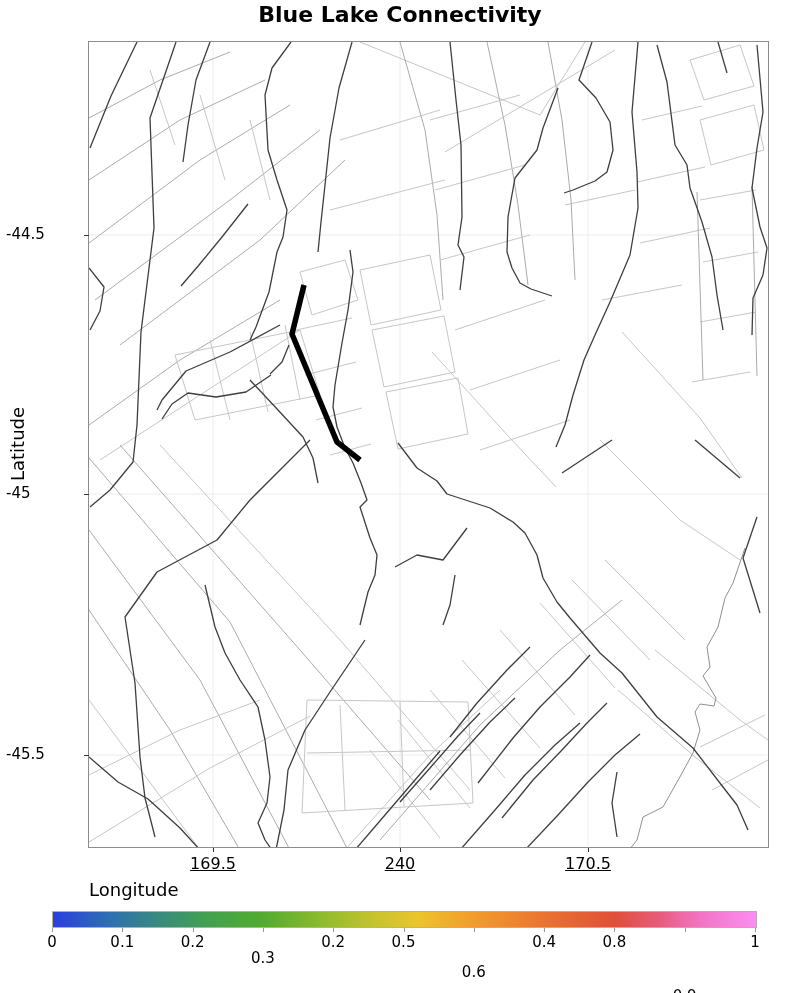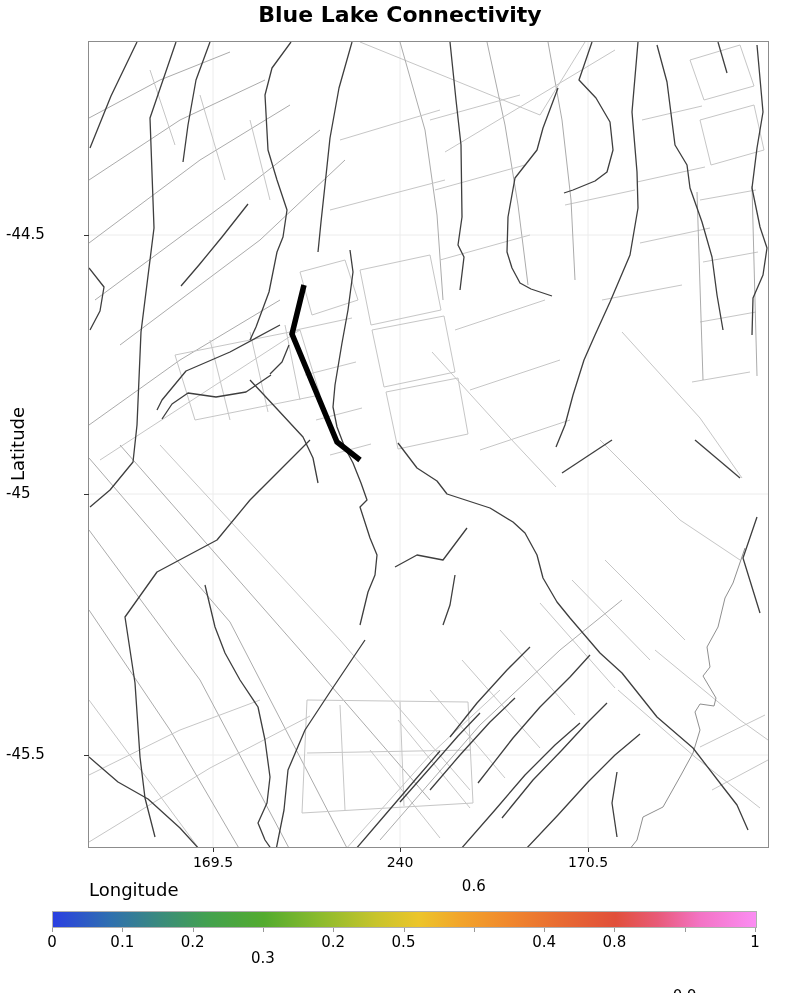--- a/index.html
+++ b/index.html
@@ -25,21 +25,21 @@
   .ylab{
     position:absolute; top:444px; left:17px; transform:translate(-50%,-50%) rotate(-90deg);
     font-size:18px; white-space:nowrap;
   }
   .xlab{
     position:absolute; top:879px; left:89px; width:679px; font-size:18px;
   }
   .tick-overlay{position:absolute; left:0; top:0; width:800px; height:993px; pointer-events:none;}
   .xtickmark{position:absolute; width:1px; height:4px; background:#333;}
   .ytickmark{position:absolute; width:5px; height:1px; background:#333;}
-  .xticklabel{position:absolute; transform:translateX(-50%); font-size:14px; white-space:nowrap;}
+  .xticklabel{position:absolute; transform:translateX(-50%); font-size:16px; white-space:nowrap;text-decoration:underline;}
   .yticklabel{position:absolute; width:74px; text-align:left; font-size:15px; white-space:nowrap;}
   .cbar{
     position:absolute; left:52px; top:911px; width:703px; height:15px;
     border:1px solid #b0b0b0;
   }
   .cbtickmark{position:absolute; width:1px; height:4px; background:#999;}
   .cbticklabel{position:absolute; transform:translateX(-50%); font-size:15px; white-space:nowrap;}
   .cblab{
     position:absolute; left:52px; top:954px; width:703px; text-align:center; font-size:18px;
   }
@@ -199,21 +199,21 @@
       <div class="cbticklabel" style="left: 122.3px; top: 933px;">0.1</div>
       <div class="cbtickmark" style="left: 192.6px; top: 928px;"></div>
       <div class="cbticklabel" style="left: 192.6px; top: 933px;">0.2</div>
       <div class="cbtickmark" style="left: 262.9px; top: 928px;"></div>
       <div class="cbticklabel" style="left: 262.9px; top: 949px;">0.3</div>
       <div class="cbtickmark" style="left: 333.2px; top: 928px;"></div>
       <div class="cbticklabel" style="left: 333.2px; top: 933px;">0.2</div>
       <div class="cbtickmark" style="left: 403.5px; top: 928px;"></div>
       <div class="cbticklabel" style="left: 403.5px; top: 933px;">0.5</div>
       <div class="cbtickmark" style="left: 473.8px; top: 928px;"></div>
-      <div class="cbticklabel" style="left: 473.8px; top: 877px;">0.6</div>
+      <div class="cbticklabel" style="left: 473.8px; top: 963px;">0.6</div>
       <div class="cbtickmark" style="left: 544.1px; top: 928px;"></div>
       <div class="cbticklabel" style="left: 544.1px; top: 933px;">0.4</div>
       <div class="cbtickmark" style="left: 614.4px; top: 928px;"></div>
       <div class="cbticklabel" style="left: 614.4px; top: 933px;">0.8</div>
       <div class="cbtickmark" style="left: 684.7px; top: 928px;"></div>
       <div class="cbticklabel" style="left: 684.7px; top: 987px;">0.9</div>
       <div class="cbtickmark" style="left: 755px; top: 928px;"></div>
       <div class="cbticklabel" style="left: 755px; top: 933px;">1</div>
     </div>
 

